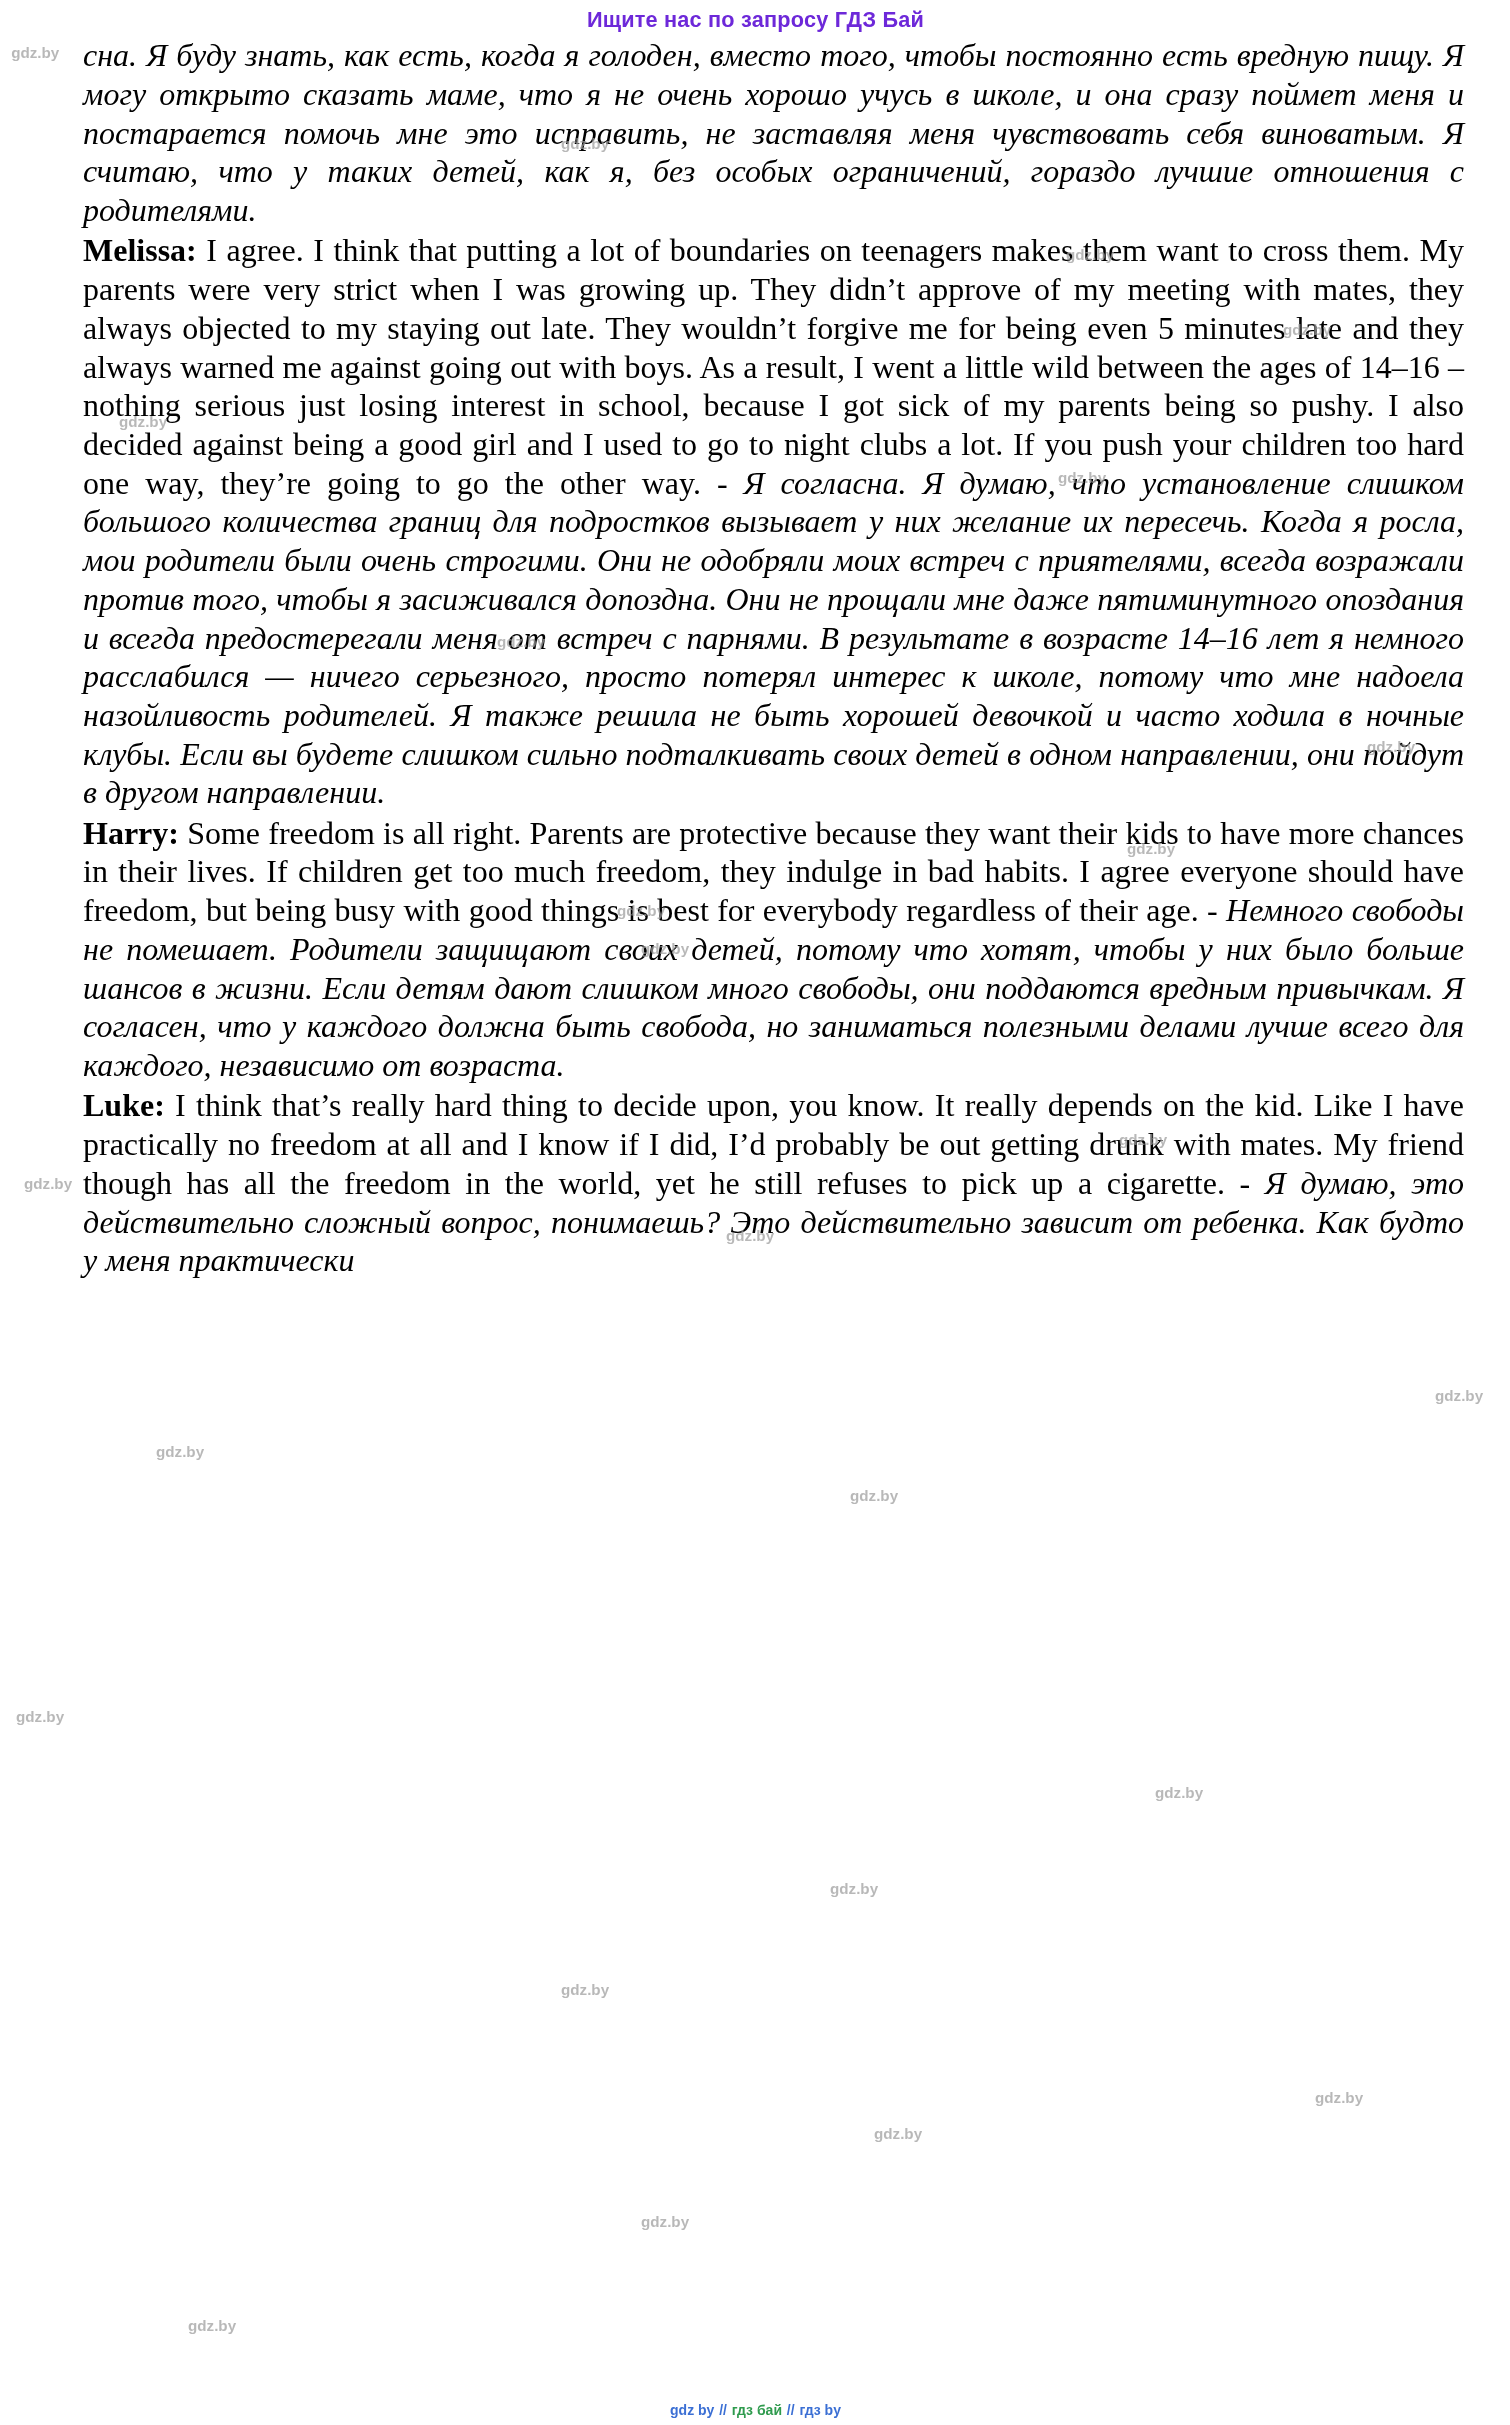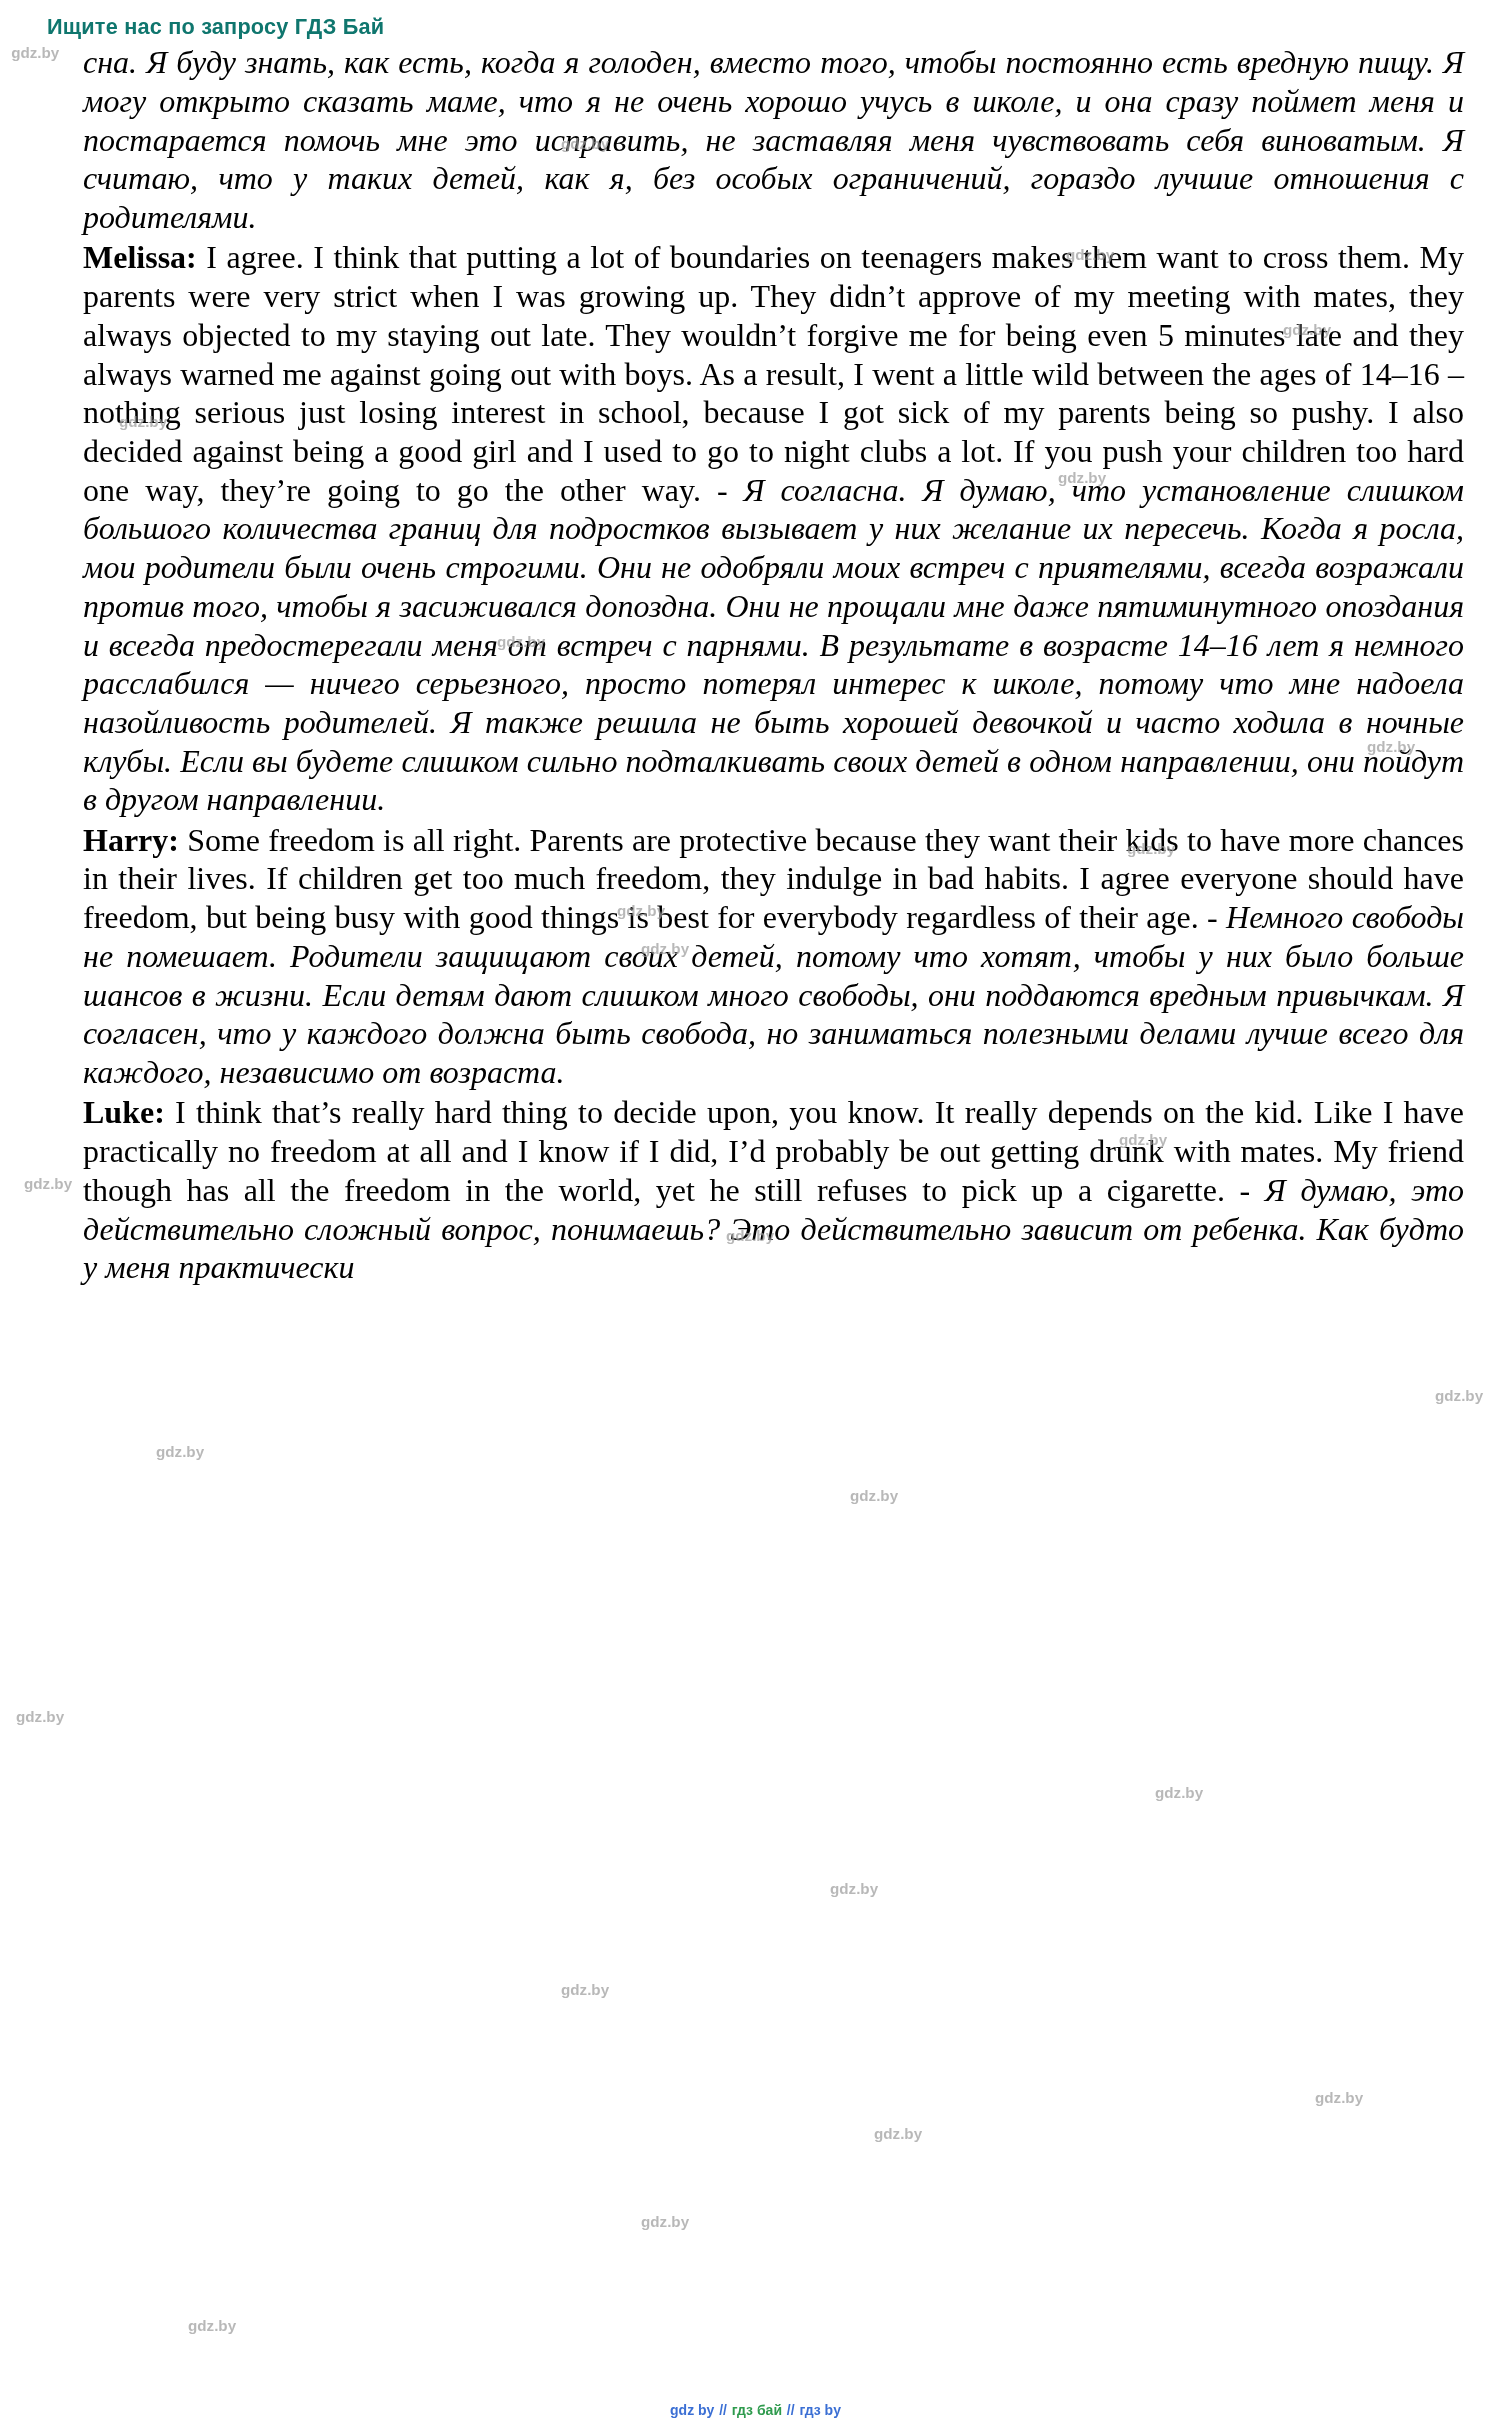--- a/index.html
+++ b/index.html
@@ -14,26 +14,26 @@
   }
   .page {
     position: relative;
     width: 1511px;
     min-height: 2426px;
     box-sizing: border-box;
     padding: 0 47px 0 47px;
     overflow: hidden;
   }
   .top-banner {
-    text-align: left;
+    text-align: center;
     font-family: "Liberation Sans", sans-serif;
     font-weight: bold;
     font-size: 21.7px;
-    color: #0f766e;
-    padding-top: 14px;
+    color: #6d28d9;
+    padding-top: 7px;
     padding-bottom: 3.2px;
     letter-spacing: 0.2px;
   }
   .body-text {
     font-size: 32px;
     line-height: 1.21;
     text-align: justify;
     text-justify: inter-word;
     hyphens: none;
     margin-left: 36px;

